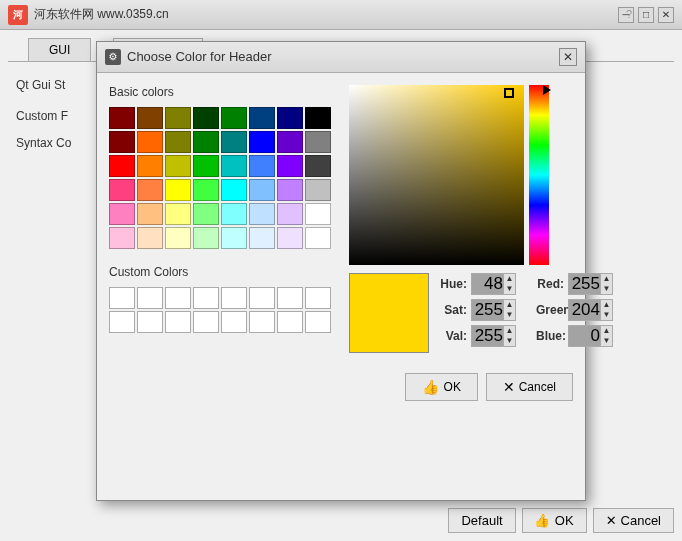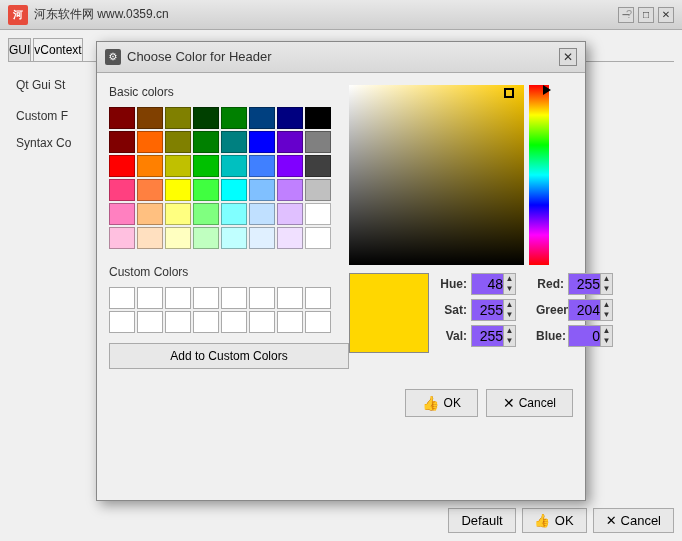--- a/index.html
+++ b/index.html
@@ -62,27 +62,28 @@
       padding: 8px;
     }
 
     .bg-tabs {
       display: flex;
       border-bottom: 1px solid #aaa;
       margin-bottom: 8px;
     }
 
     .bg-tab {
-      padding: 4px 0;
+      padding: 4px 20px;
       background: #e0e0e0;
       border: 1px solid #aaa;
       border-bottom: none;
       font-size: 12px;
       cursor: pointer;
       margin-right: 2px;
+      margin-left: 20px;
     }
 
     .bg-tab.active {
       background: #f0f0f0;
     }
 
     .bg-row {
       display: flex;
       align-items: center;
       padding: 4px 8px;
@@ -340,22 +341,22 @@
       width: 45px;
       height: 22px;
       display: flex;
     }
 
     .spinbox-input {
       width: 32px;
       height: 22px;
       border: 1px solid #aaa;
       border-right: none;
-      background: #8b5cf6;
-      font-size: 14px;
+      background: #a3a3a3;
+      font-size: 17px;
       text-align: right;
       padding: 0 0;
     }
 
     .spinbox-arrows {
       width: 16px;
       height: 22px;
       border: 1px solid #aaa;
       background: #e0e0e0;
       display: flex;
@@ -535,21 +536,20 @@
             <div class="custom-cell"></div>
             <div class="custom-cell"></div>
             <div class="custom-cell"></div>
             <div class="custom-cell"></div>
             <div class="custom-cell"></div>
             <div class="custom-cell"></div>
             <div class="custom-cell"></div>
             <div class="custom-cell"></div>
             <div class="custom-cell"></div>
           </div>
-          <button class="add-custom-btn">Add to Custom Colors</button>
         </div>
       </div>
 
       <div class="right-panel">
 
         <div class="color-picker-area">
           <div class="gradient-main">
             <div class="picker-crosshair"></div>
           </div>
           <div class="gradient-hue">

